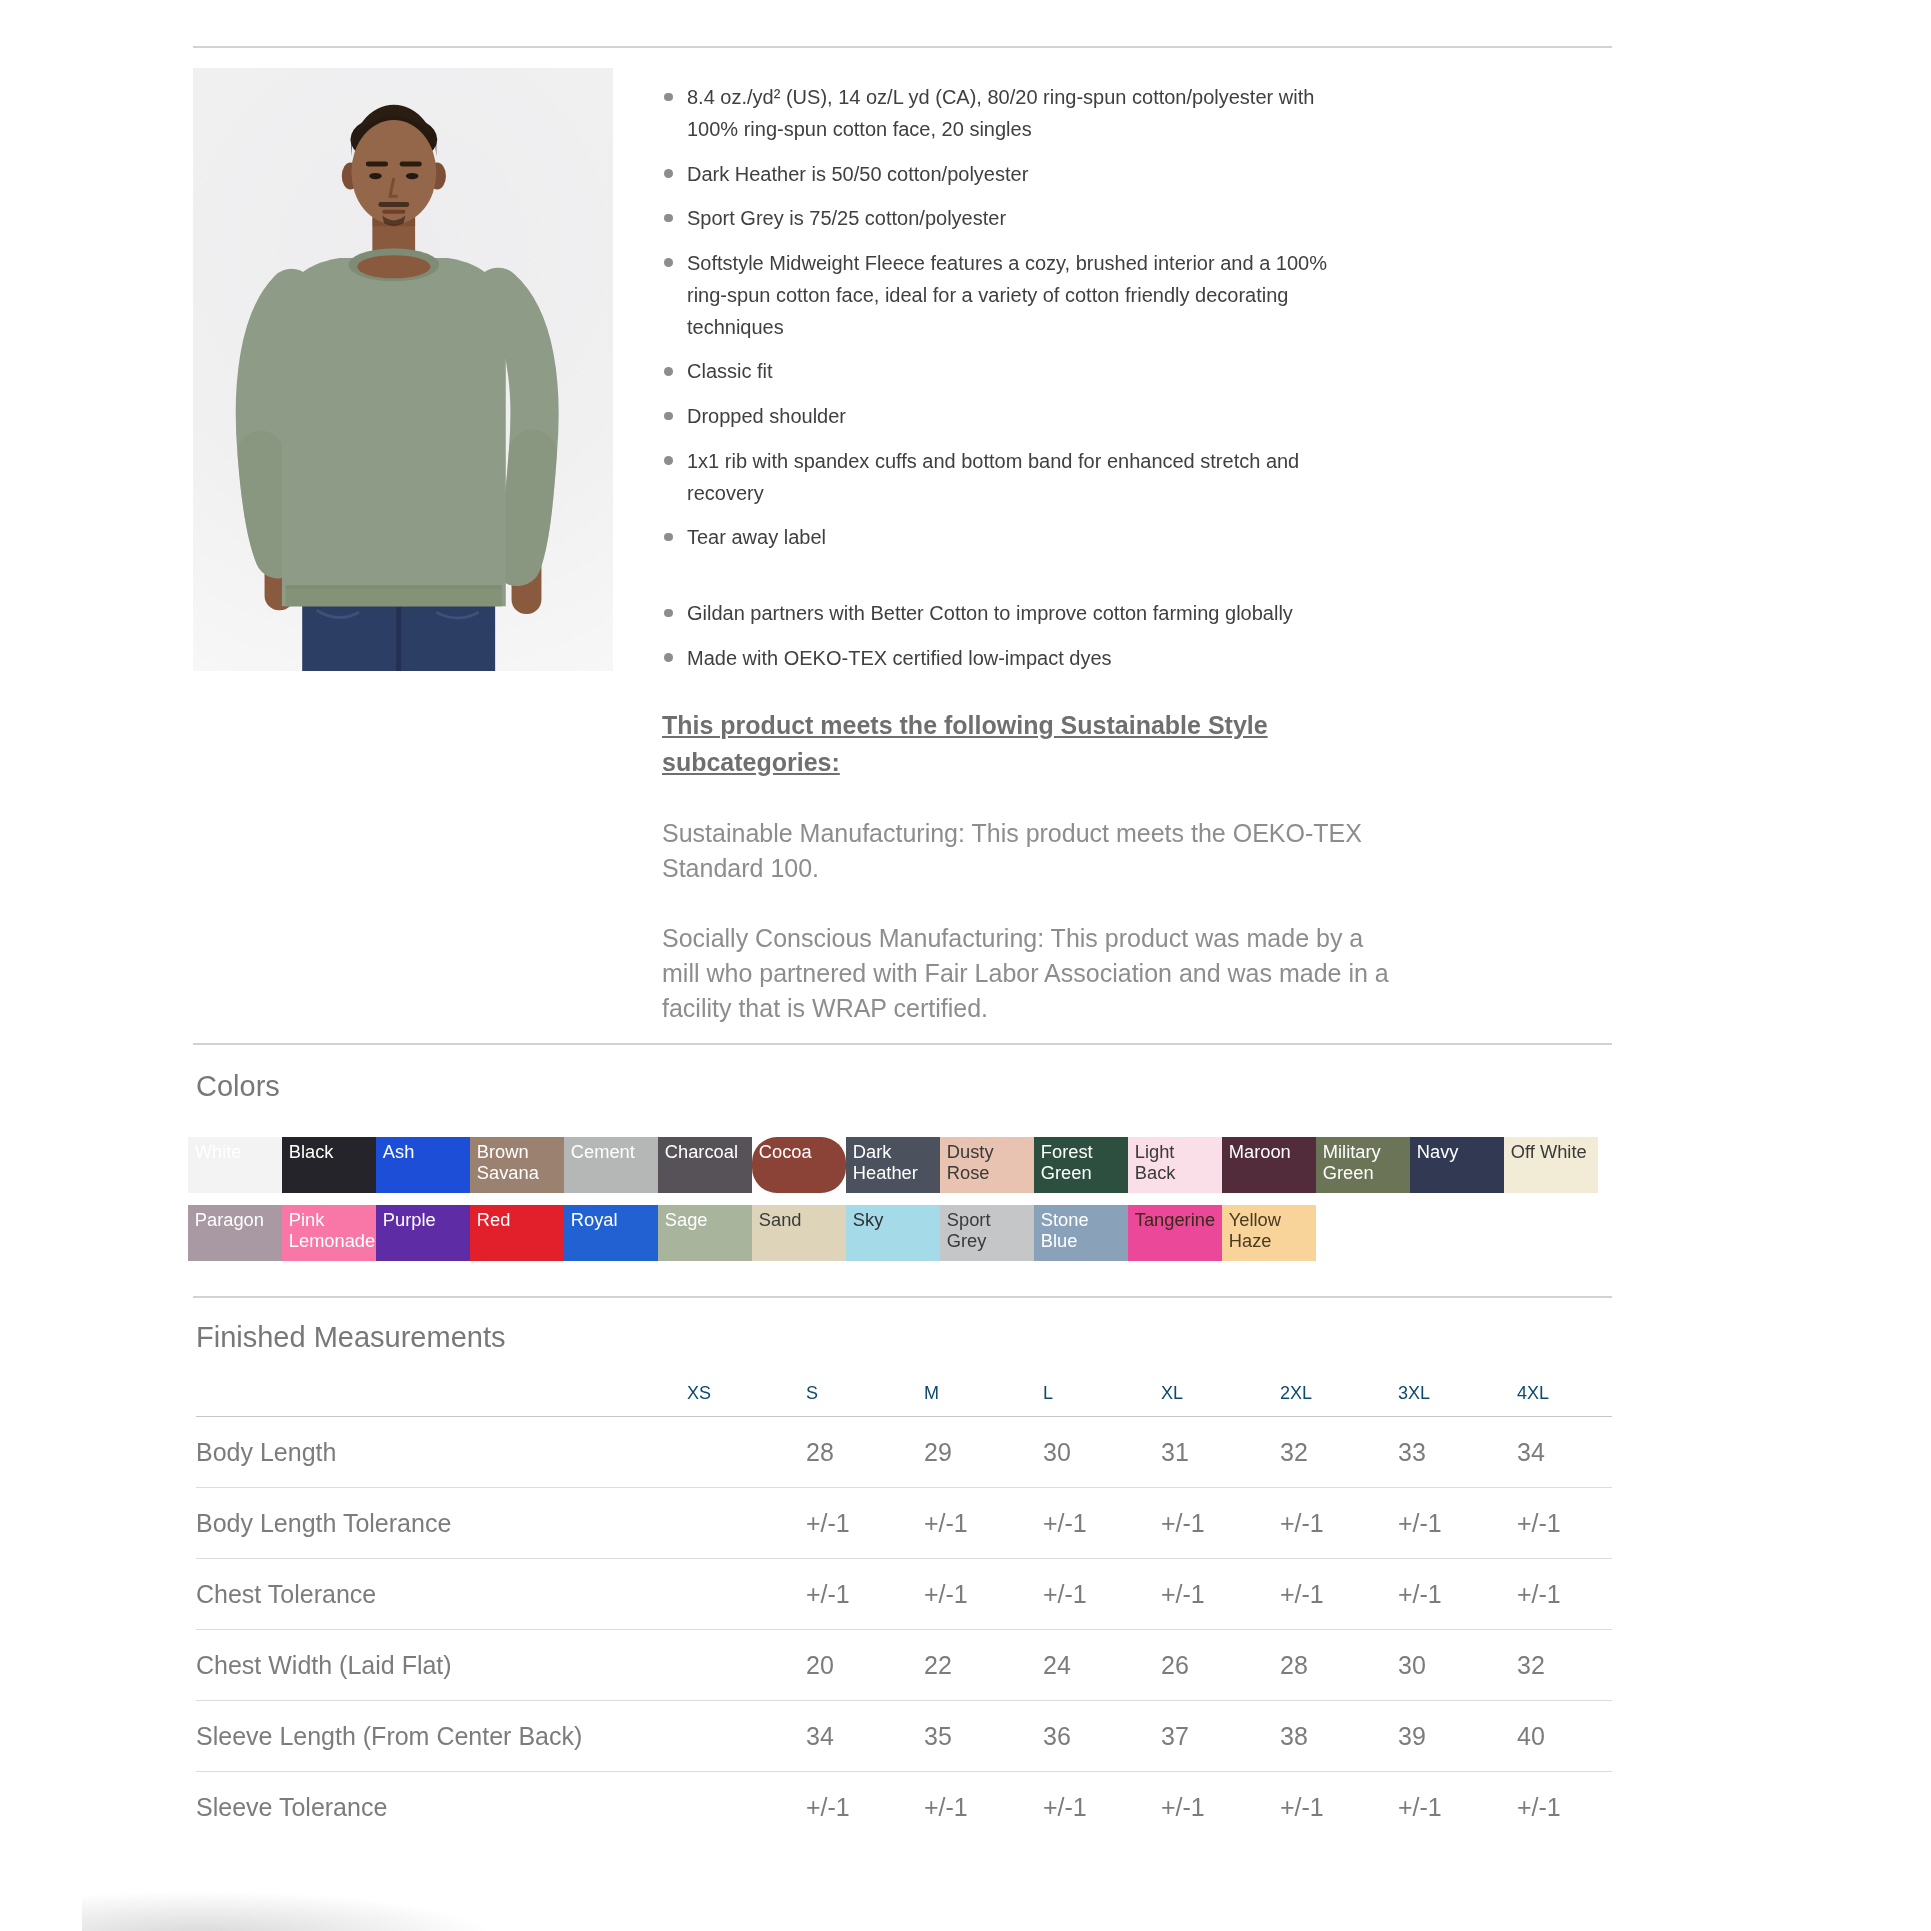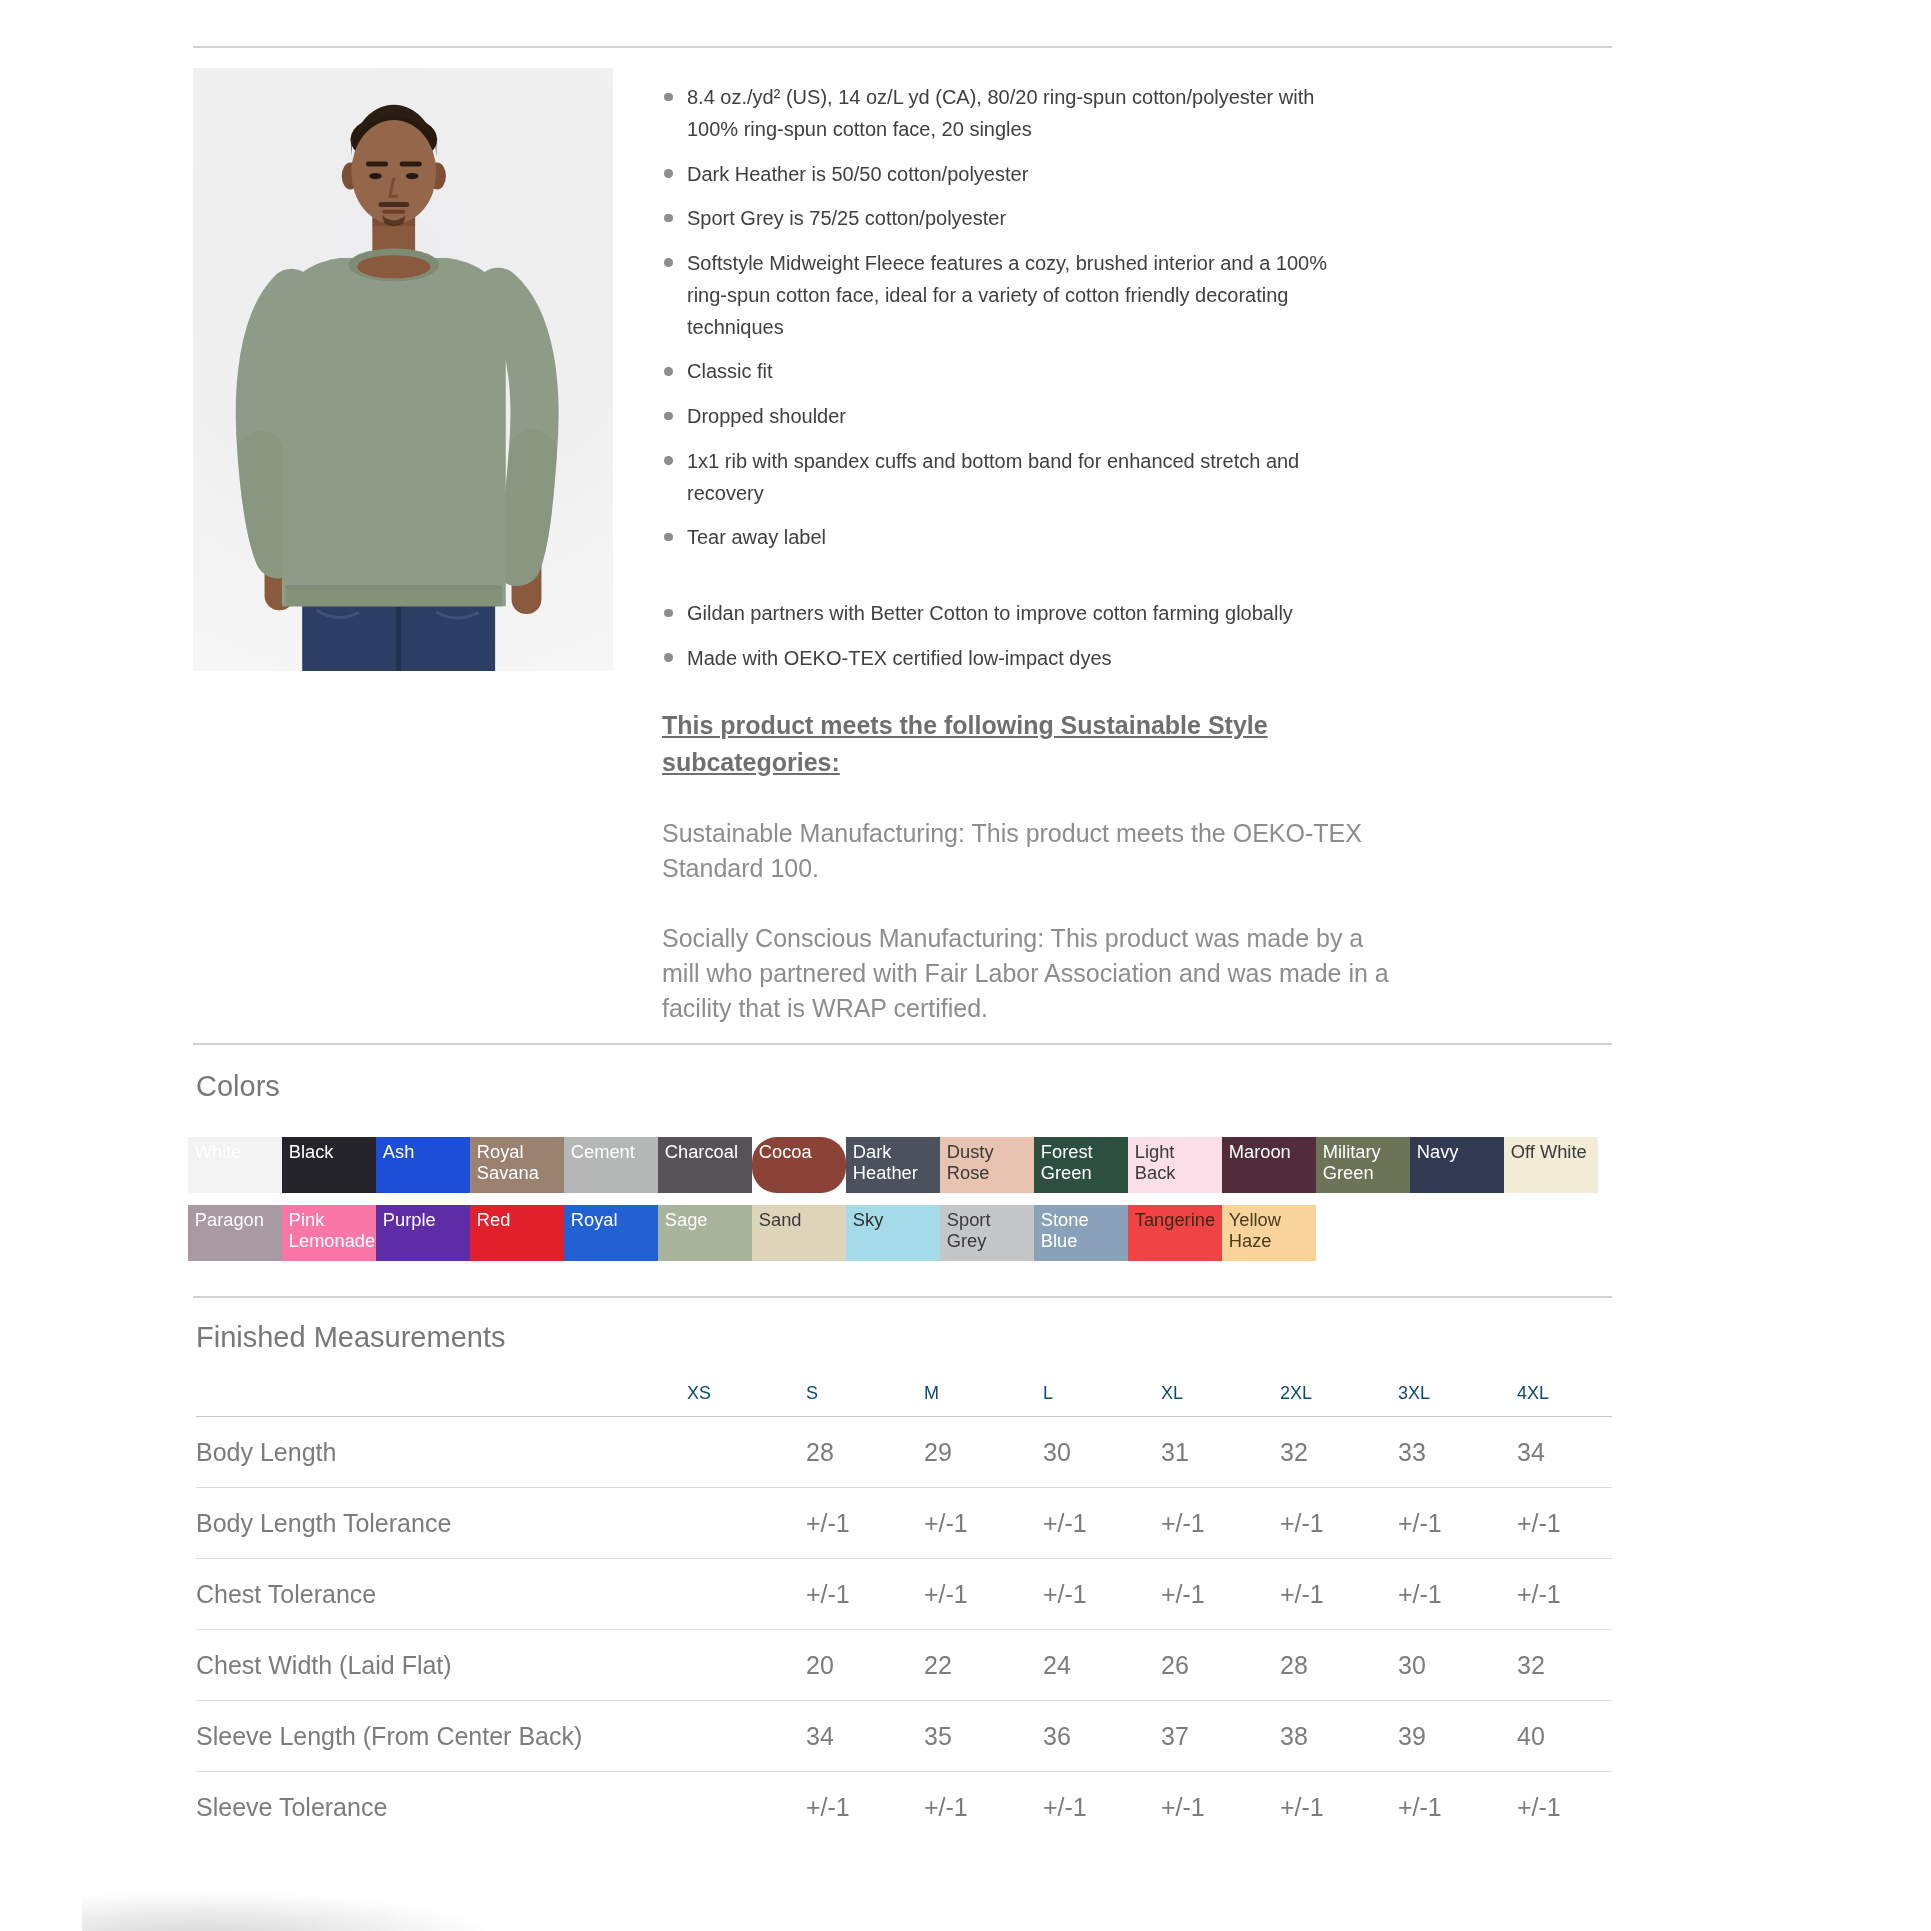--- a/index.html
+++ b/index.html
@@ -133,21 +133,21 @@
     <div class="para">Sustainable Manufacturing: This product meets the OEKO-TEX Standard 100.</div>
     <div class="para">Socially Conscious Manufacturing: This product was made by a mill who partnered with Fair Labor Association and was made in a facility that is WRAP certified.</div>
   </div>
 
   <div class="divider" style="top:1043px;"></div>
   <div class="section-title" id="colors-title">Colors</div>
   <div class="swatch-row" id="swatch-row-1">
       <div class="swatch" style="background: rgb(244, 243, 244); color: rgb(255, 255, 255);"><span>White</span></div>
       <div class="swatch" style="background: rgb(38, 36, 43); color: rgb(255, 255, 255);"><span>Black</span></div>
       <div class="swatch heather" style="background: #1d4ed8; color: rgb(255, 255, 255);"><span>Ash</span></div>
-      <div class="swatch" style="background: rgb(154, 129, 112); color: rgb(255, 255, 255);"><span>Royal Savana</span></div>
+      <div class="swatch" style="background: rgb(154, 129, 112); color: rgb(255, 255, 255);"><span>Brown Savana</span></div>
       <div class="swatch" style="background: rgb(181, 183, 182); color: rgb(255, 255, 255);"><span>Cement</span></div>
       <div class="swatch" style="background: rgb(86, 82, 87); color: rgb(255, 255, 255);"><span>Charcoal</span></div>
       <div class="swatch" style="background: rgb(139, 66, 55); color: rgb(255, 255, 255); border-radius: 25px;"><span>Cocoa</span></div>
       <div class="swatch heather" style="background: rgb(75, 81, 93); color: rgb(255, 255, 255);"><span>Dark Heather</span></div>
       <div class="swatch" style="background: rgb(233, 195, 177); color: rgb(58, 58, 58);"><span>Dusty Rose</span></div>
       <div class="swatch" style="background: rgb(45, 79, 63); color: rgb(255, 255, 255);"><span>Forest Green</span></div>
       <div class="swatch" style="background: rgb(250, 222, 232); color: rgb(58, 58, 58);"><span>Light Back</span></div>
       <div class="swatch" style="background: rgb(83, 44, 59); color: rgb(255, 255, 255);"><span>Maroon</span></div>
       <div class="swatch" style="background: rgb(107, 116, 86); color: rgb(255, 255, 255);"><span>Military Green</span></div>
       <div class="swatch" style="background: rgb(50, 58, 83); color: rgb(255, 255, 255);"><span>Navy</span></div>
@@ -157,21 +157,21 @@
       <div class="swatch" style="background: rgb(168, 153, 163); color: rgb(255, 255, 255);"><span>Paragon</span></div>
       <div class="swatch" style="background: rgb(249, 119, 167); color: rgb(255, 255, 255);"><span>Pink Lemonade</span></div>
       <div class="swatch" style="background: rgb(94, 45, 165); color: rgb(255, 255, 255);"><span>Purple</span></div>
       <div class="swatch" style="background: rgb(226, 32, 44); color: rgb(255, 255, 255);"><span>Red</span></div>
       <div class="swatch" style="background: rgb(33, 97, 209); color: rgb(255, 255, 255);"><span>Royal</span></div>
       <div class="swatch" style="background: rgb(169, 180, 157); color: rgb(255, 255, 255);"><span>Sage</span></div>
       <div class="swatch" style="background: rgb(222, 212, 186); color: rgb(58, 58, 58);"><span>Sand</span></div>
       <div class="swatch" style="background: rgb(165, 219, 233); color: rgb(47, 47, 47);"><span>Sky</span></div>
       <div class="swatch heather" style="background: rgb(197, 198, 200); color: rgb(58, 58, 58);"><span>Sport Grey</span></div>
       <div class="swatch" style="background: rgb(138, 162, 185); color: rgb(255, 255, 255);"><span>Stone Blue</span></div>
-      <div class="swatch" style="background: #ef4444; color: rgb(58, 42, 26);"><span>Tangerine</span></div>
+      <div class="swatch" style="background: #ec4899; color: rgb(58, 42, 26);"><span>Tangerine</span></div>
       <div class="swatch" style="background: rgb(248, 212, 155); color: rgb(74, 58, 32);"><span>Yellow Haze</span></div>
     </div>
 
   <div class="divider" style="top:1296px;"></div>
   <div class="section-title" id="meas-title">Finished Measurements</div>
   <div class="size-table" id="size-table">
       <div class="trow head">
         <div></div>
         <div>XS</div>
         <div>S</div>

